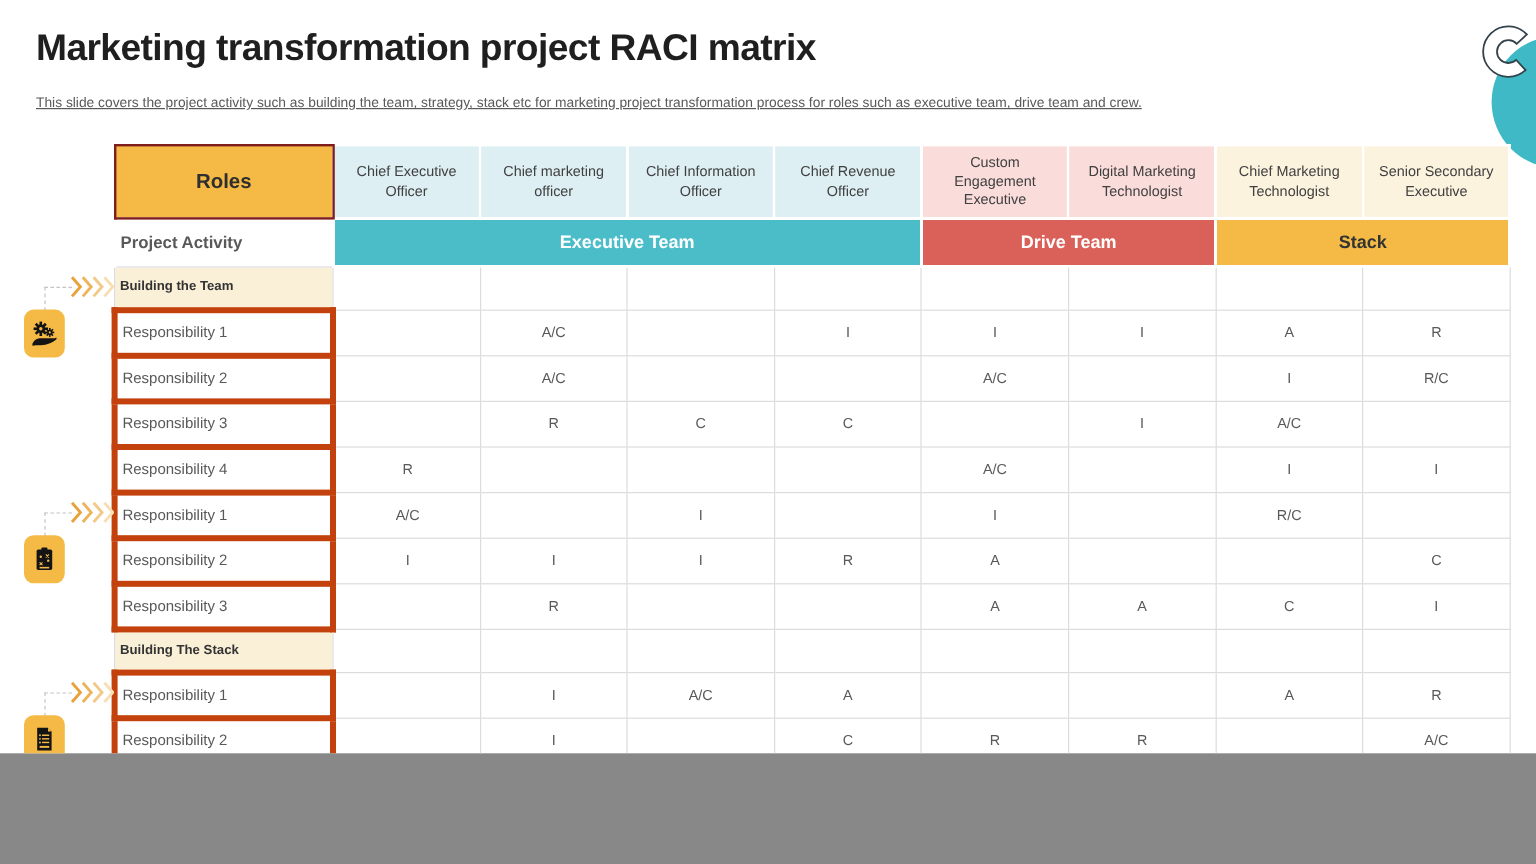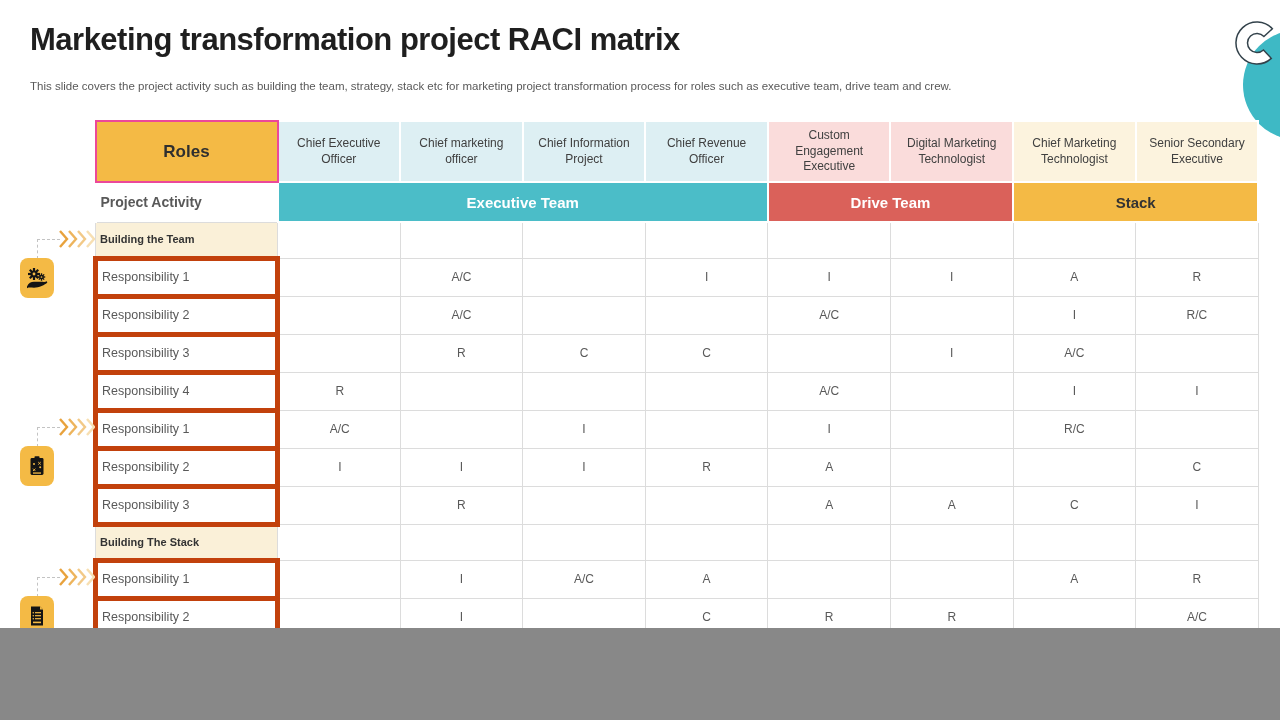--- a/index.html
+++ b/index.html
@@ -1,30 +1,30 @@
 <!DOCTYPE html>
 <html><head>
 <meta charset="utf-8">
 <style>
   html,body{margin:0;padding:0;background:#888;}
   .slide{position:relative;width:1280px;height:628px;background:#ffffff;overflow:hidden;
          font-family:"Liberation Sans",sans-serif;}
   
   .title{position:absolute;left:30px;top:22px;font-size:31px;font-weight:bold;color:#1f1f1f;letter-spacing:-0.5px;}
-  .subtitle{position:absolute;left:30px;top:80px;font-size:11.5px;color:#595959;}
+  .subtitle{position:absolute;left:30px;top:80px;font-size:11.5px;color:#595959;text-decoration:underline;}
   
   .deco{position:absolute;left:1160px;top:0;width:120px;height:170px;}
   
   table.raci{position:absolute;left:93px;top:120px;width:1163px;border-collapse:collapse;table-layout:fixed;}
   table.raci th,table.raci td{padding:0 4px;overflow:hidden;}
   tr.hdr1{height:61px;}
   tr.hdr2{height:40px;}
   tr.section-row{height:36px;}
   tr.resp-row{height:38px;}
-  th.corner{background:#F4BA45;border:2px solid #ec4899;font-size:17px;font-weight:bold;color:#2f2f2f;text-align:center;}
+  th.corner{background:#F4BA45;border:2px solid #7f1d1d;font-size:17px;font-weight:bold;color:#2f2f2f;text-align:center;}
   th.role-th{border:2px solid #fff;font-size:12px;font-weight:normal;color:#404040;text-align:center;line-height:1.3;}
   .g-exec{background:#DDEFF3;}
   .g-drive{background:#FADCDB;}
   .g-crew{background:#FCF3DE;}
   th.activity-cell{background:#fff;border:1px solid #DCDCDC;border-top:2px solid #fff;border-left:2px solid #fff;
                    text-align:left;padding-left:10px;font-size:14px;font-weight:bold;color:#595959;}
   th.band-th{border:2px solid #fff;font-size:15px;font-weight:bold;text-align:center;margin-top:26px;}
   .band-teal{background:#4BBDC8;color:#fff;}
   .band-red{background:#DA615A;color:#fff;}
   .band-yellow{background:#F4BA45;color:#333;}
@@ -61,21 +61,21 @@
   <table class="raci">
     <colgroup>
       <col style="width:182px">
       <col span="8" style="width:122.6px">
     </colgroup>
     <thead>
       <tr class="hdr1">
         <th class="corner">Roles</th>
       <th class="role-th g-exec">Chief  Executive Officer</th>
           <th class="role-th g-exec">Chief marketing officer</th>
-          <th class="role-th g-exec">Chief Information Project</th>
+          <th class="role-th g-exec">Chief Information Officer</th>
           <th class="role-th g-exec">Chief Revenue Officer</th>
           <th class="role-th g-drive">Custom Engagement Executive</th>
           <th class="role-th g-drive">Digital Marketing Technologist</th>
           <th class="role-th g-crew">Chief Marketing Technologist</th>
           <th class="role-th g-crew">Senior Secondary Executive</th>
         </tr>
       <tr class="hdr2">
         <th class="activity-cell">Project Activity</th>
       <th class="band-th band-teal" colspan="4">Executive Team</th>
           <th class="band-th band-red" colspan="2">Drive Team</th>

